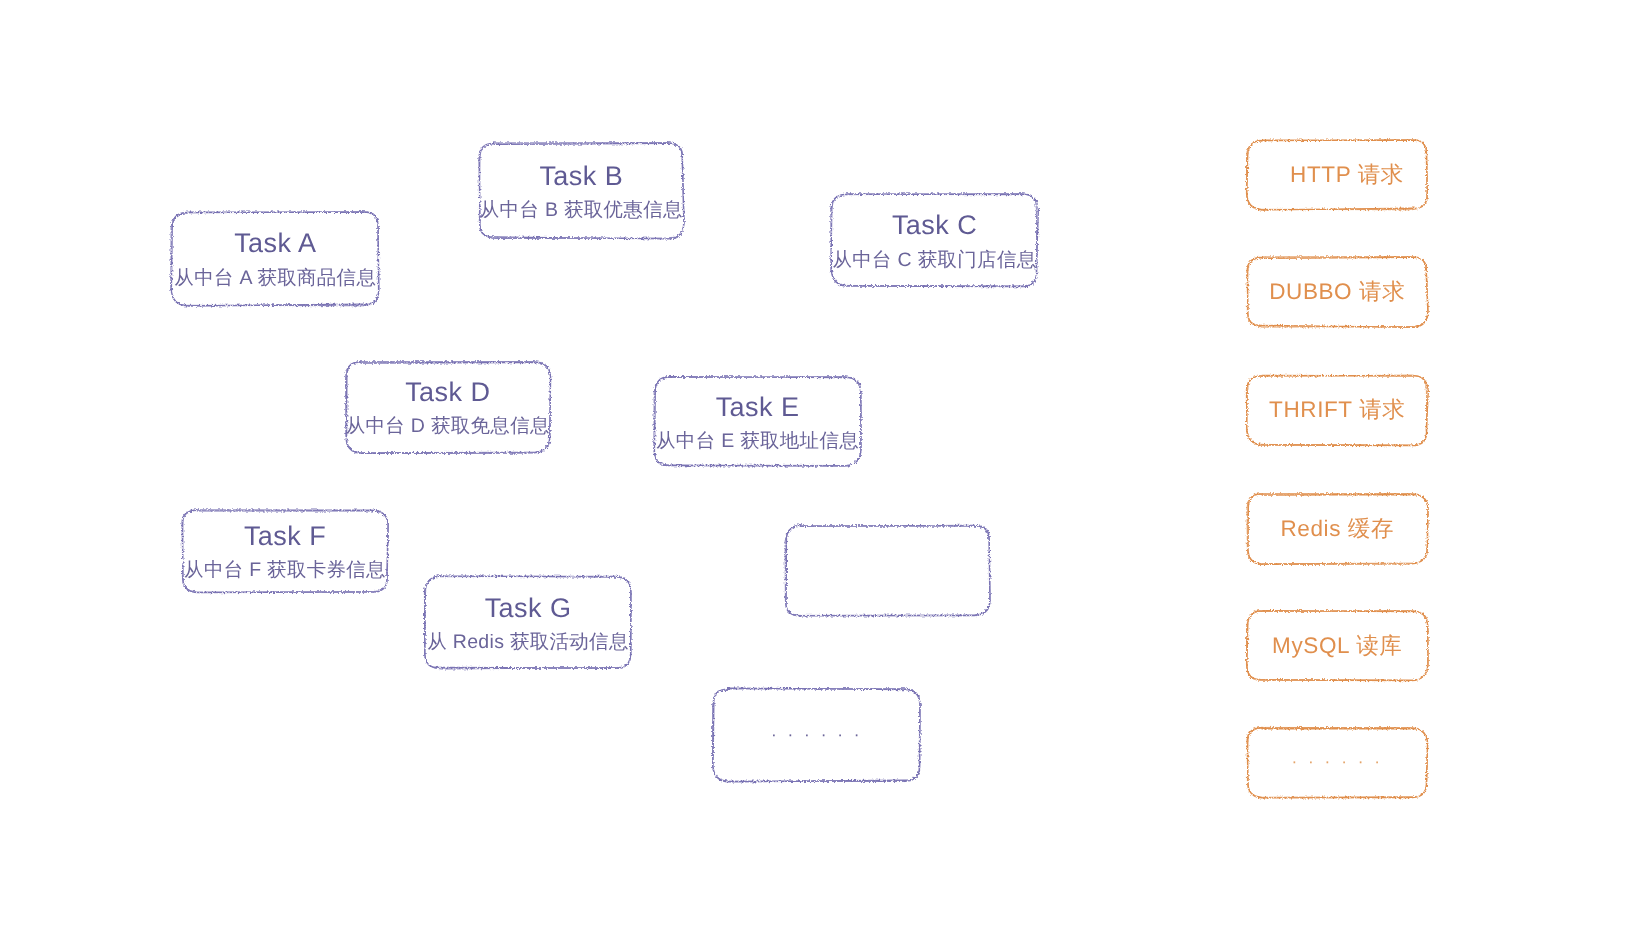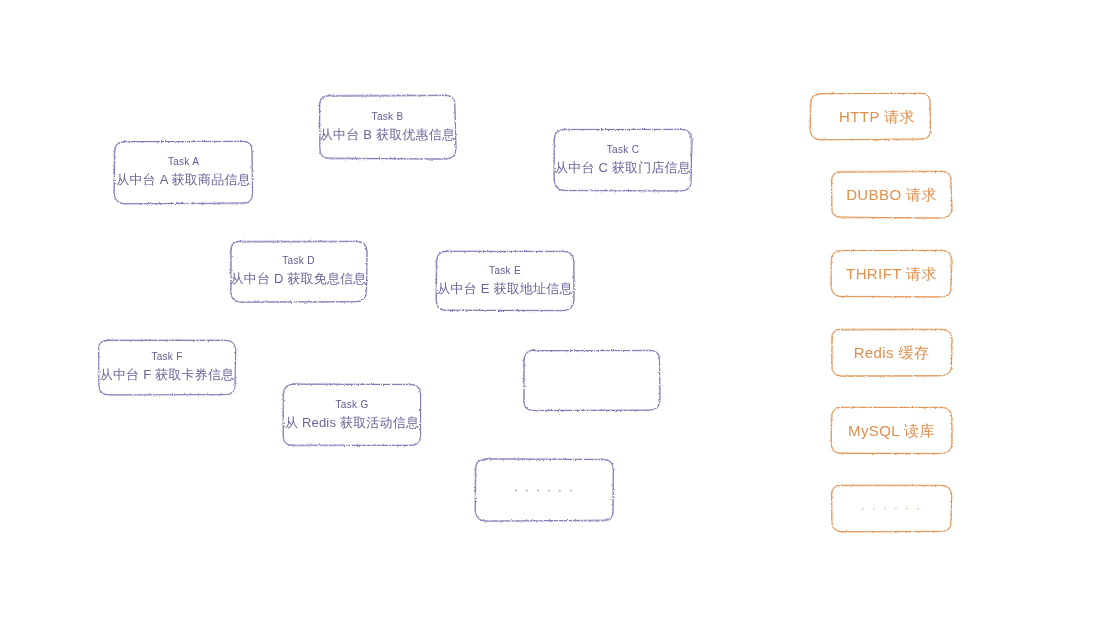--- a/index.html
+++ b/index.html
@@ -53,21 +53,21 @@
   }
   .node .labels {
     position: relative;
     z-index: 2;
     line-height: 1.28;
     padding: 0 8px;
   }
   
   .task .title {
     color: #5f5a93;
-    font-size: 10px;
+    font-size: 18px;
     letter-spacing: 0.3px;
     font-weight: 400;
     white-space: nowrap;
   }
   .task .subtitle {
     color: #6a6499;
     font-size: 13px;
     letter-spacing: 0.2px;
     margin-top: 3px;
     white-space: nowrap;
@@ -172,21 +172,21 @@
               <path d="M 10.160574631344307 -0.3678060699588477 L 127.21329110939644 0.14815629286694101 Q 137.3792277520576 -0.27513031550068584 137.39048332475994 10.562951388888889 L 137.4384158521948 48.98338906035665 Q 136.2791981738683 58.899762945816185 126.57270683299039 59.273801440329215 L 10.304744298696844 58.804269975994515 Q -0.4574054783950618 59.749193244170094 -0.22608817729766803 48.28141075102881 L 0.328943115569273 10.127465706447188 Q 0.13608346193415632 -0.3101727537722908 9.960764960562415 -0.347554012345679 Z" transform="translate(1.5,1.5)" fill="none" stroke="#7b74b4" stroke-width="0.95" stroke-linecap="round" stroke-linejoin="round"></path>
               <path d="M 9.43656378600823 0.13335905349794244 L 126.82614197530864 -0.3999022633744856 Q 136.56263374485596 0.31004629629629626 137.39418724279835 10.589130658436215 L 137.55783950617283 48.91883230452675 Q 137.11284979423868 58.86952160493827 126.8740329218107 58.83379115226337 L 9.945092592592593 58.559789094650206 Q 0.25195473251028805 59.0845524691358 -0.5238991769547325 48.46734053497942 L -0.4120987654320988 10.122968106995884 Q 0.3799485596707819 0.15513888888888885 9.600390946502058 -0.11022119341563782 Z" transform="translate(1.5,1.5)" fill="none" stroke="#7b74b4" stroke-width="0.6" stroke-linecap="round" stroke-linejoin="round"></path>
             </g>
           </svg>
         </div>
         <div class="labels">
           <div class="title">Task E</div>
           <div class="subtitle">从中台 E 获取地址信息</div>
         </div>
       </div>
-      <div class="node task" style="left: 97px; top: 339px; width: 140px; height: 57px;">
+      <div class="node task" style="left: 120px; top: 339px; width: 140px; height: 57px;">
         <div class="frame">
           <svg viewBox="0 0 140 64" preserveAspectRatio="none">
             <g filter="url(#roughen)">
               <path d="M 10.049992283950617 0.3057808213305899 L 127.14496699245542 0.16554462448559676 Q 136.3581001371742 0.6169236539780522 137.23445344650204 10.129053712277091 L 136.40612568587105 50.352552083333336 Q 137.16447487997257 61.25840642146776 126.71567386831276 61.110196973593965 L 10.719599194101509 61.41965213477366 Q 0.6120533264746227 60.885537337105625 0.5603202160493828 51.76587727194787 L -0.047945816186556946 9.233511445473251 Q -0.33249785665294923 0.014983067558299052 10.185059156378601 -0.487238725994513 Z" transform="translate(1.5,1.5)" fill="none" stroke="#7b74b4" stroke-width="0.95" stroke-linecap="round" stroke-linejoin="round"></path>
               <path d="M 10.550951646090535 -0.5451543209876543 L 126.77324588477366 -0.38644032921810695 Q 136.97208333333333 -0.1993312757201646 137.27338991769548 10.25320987654321 L 136.75864711934156 50.430442386831274 Q 136.598225308642 61.14718106995885 126.9847170781893 60.70712962962963 L 10.266270576131687 61.03621399176955 Q -0.12007716049382716 60.41591563786008 0.08493312757201647 50.416604938271604 L 0.4961162551440329 9.430874485596707 Q 0.017175925925925872 0.406872427983539 9.774038065843621 -0.21836419753086422 Z" transform="translate(1.5,1.5)" fill="none" stroke="#7b74b4" stroke-width="0.6" stroke-linecap="round" stroke-linejoin="round"></path>
             </g>
           </svg>
         </div>
         <div class="labels">
           <div class="title">Task F</div>
@@ -225,21 +225,21 @@
               <path d="M 10.294115226337448 -0.1806944444444444 L 127.61455761316873 -0.3460545267489712 Q 138.00043209876543 -0.5274639917695473 137.91099794238684 10.445447530864197 L 137.76106995884774 51.36527263374486 Q 138.45435185185184 60.780159465020574 128.3167695473251 61.5271450617284 L 10.029804526748972 61.26548868312757 Q -0.03617283950617287 60.81000514403292 -0.4885699588477366 51.46439814814815 L -0.37923868312757203 9.754593621399177 Q 0.12885802469135807 -0.03792695473251031 10.294979423868313 -0.5427932098765432 Z" transform="translate(1.5,1.5)" fill="none" stroke="#7b74b4" stroke-width="0.6" stroke-linecap="round" stroke-linejoin="round"></path>
             </g>
           </svg>
         </div>
         <div class="labels">
           <div class="dots">· · · · · ·</div>
         </div>
       </div>
     </div>
   <div id="protocols-layer">
-      <div class="node proto" style="left: 809px; top: 92px; width: 123px; height: 49px; padding-left: 13px;">
+      <div class="node proto" style="left: 830px; top: 92px; width: 123px; height: 49px; padding-left: 13px;">
         <div class="frame">
           <svg viewBox="0 0 123 49" preserveAspectRatio="none">
             <g filter="url(#roughen2)">
               <path d="M 10.402904020919069 0.037846364883402005 L 110.6865875771605 0.0786029663923182 Q 119.81373821159121 -0.7433461934156379 119.46460283779149 10.548542095336078 L 119.9175765174897 35.60673696844994 Q 120.3880913494513 46.01518904320988 110.75083869170096 45.378219307270236 L 9.99532471707819 46.442741340877916 Q -0.08524069787379972 45.55381687242799 -0.27172175068587107 35.74354466735254 L 0.28649884259259256 10.403282750342937 Q 0.46040873628257895 -0.06079603909465021 10.413588177297669 0.21118484224965714 Z" transform="translate(1.5,1.5)" fill="none" stroke="#e08f4d" stroke-width="0.95" stroke-linecap="round" stroke-linejoin="round"></path>
               <path d="M 9.579012345679013 0.4474125514403292 L 110.23772633744856 -0.45375 Q 120.3248353909465 -0.0524434156378601 119.67737654320987 9.33281378600823 L 120.15460905349794 35.67239197530864 Q 119.77134773662551 45.95888374485597 109.6312962962963 46.34043724279835 L 9.660380658436214 46.054089506172836 Q 0.540082304526749 46.35909979423868 -0.5592283950617284 35.870282921810706 L -0.4449588477366255 10.291342592592594 Q -0.5689609053497942 0.34820473251028805 9.905802469135804 0.3223508230452675 Z" transform="translate(1.5,1.5)" fill="none" stroke="#e08f4d" stroke-width="0.6" stroke-linecap="round" stroke-linejoin="round"></path>
             </g>
           </svg>
         </div>
         <div class="labels">
           <div class="title">HTTP 请求</div>

